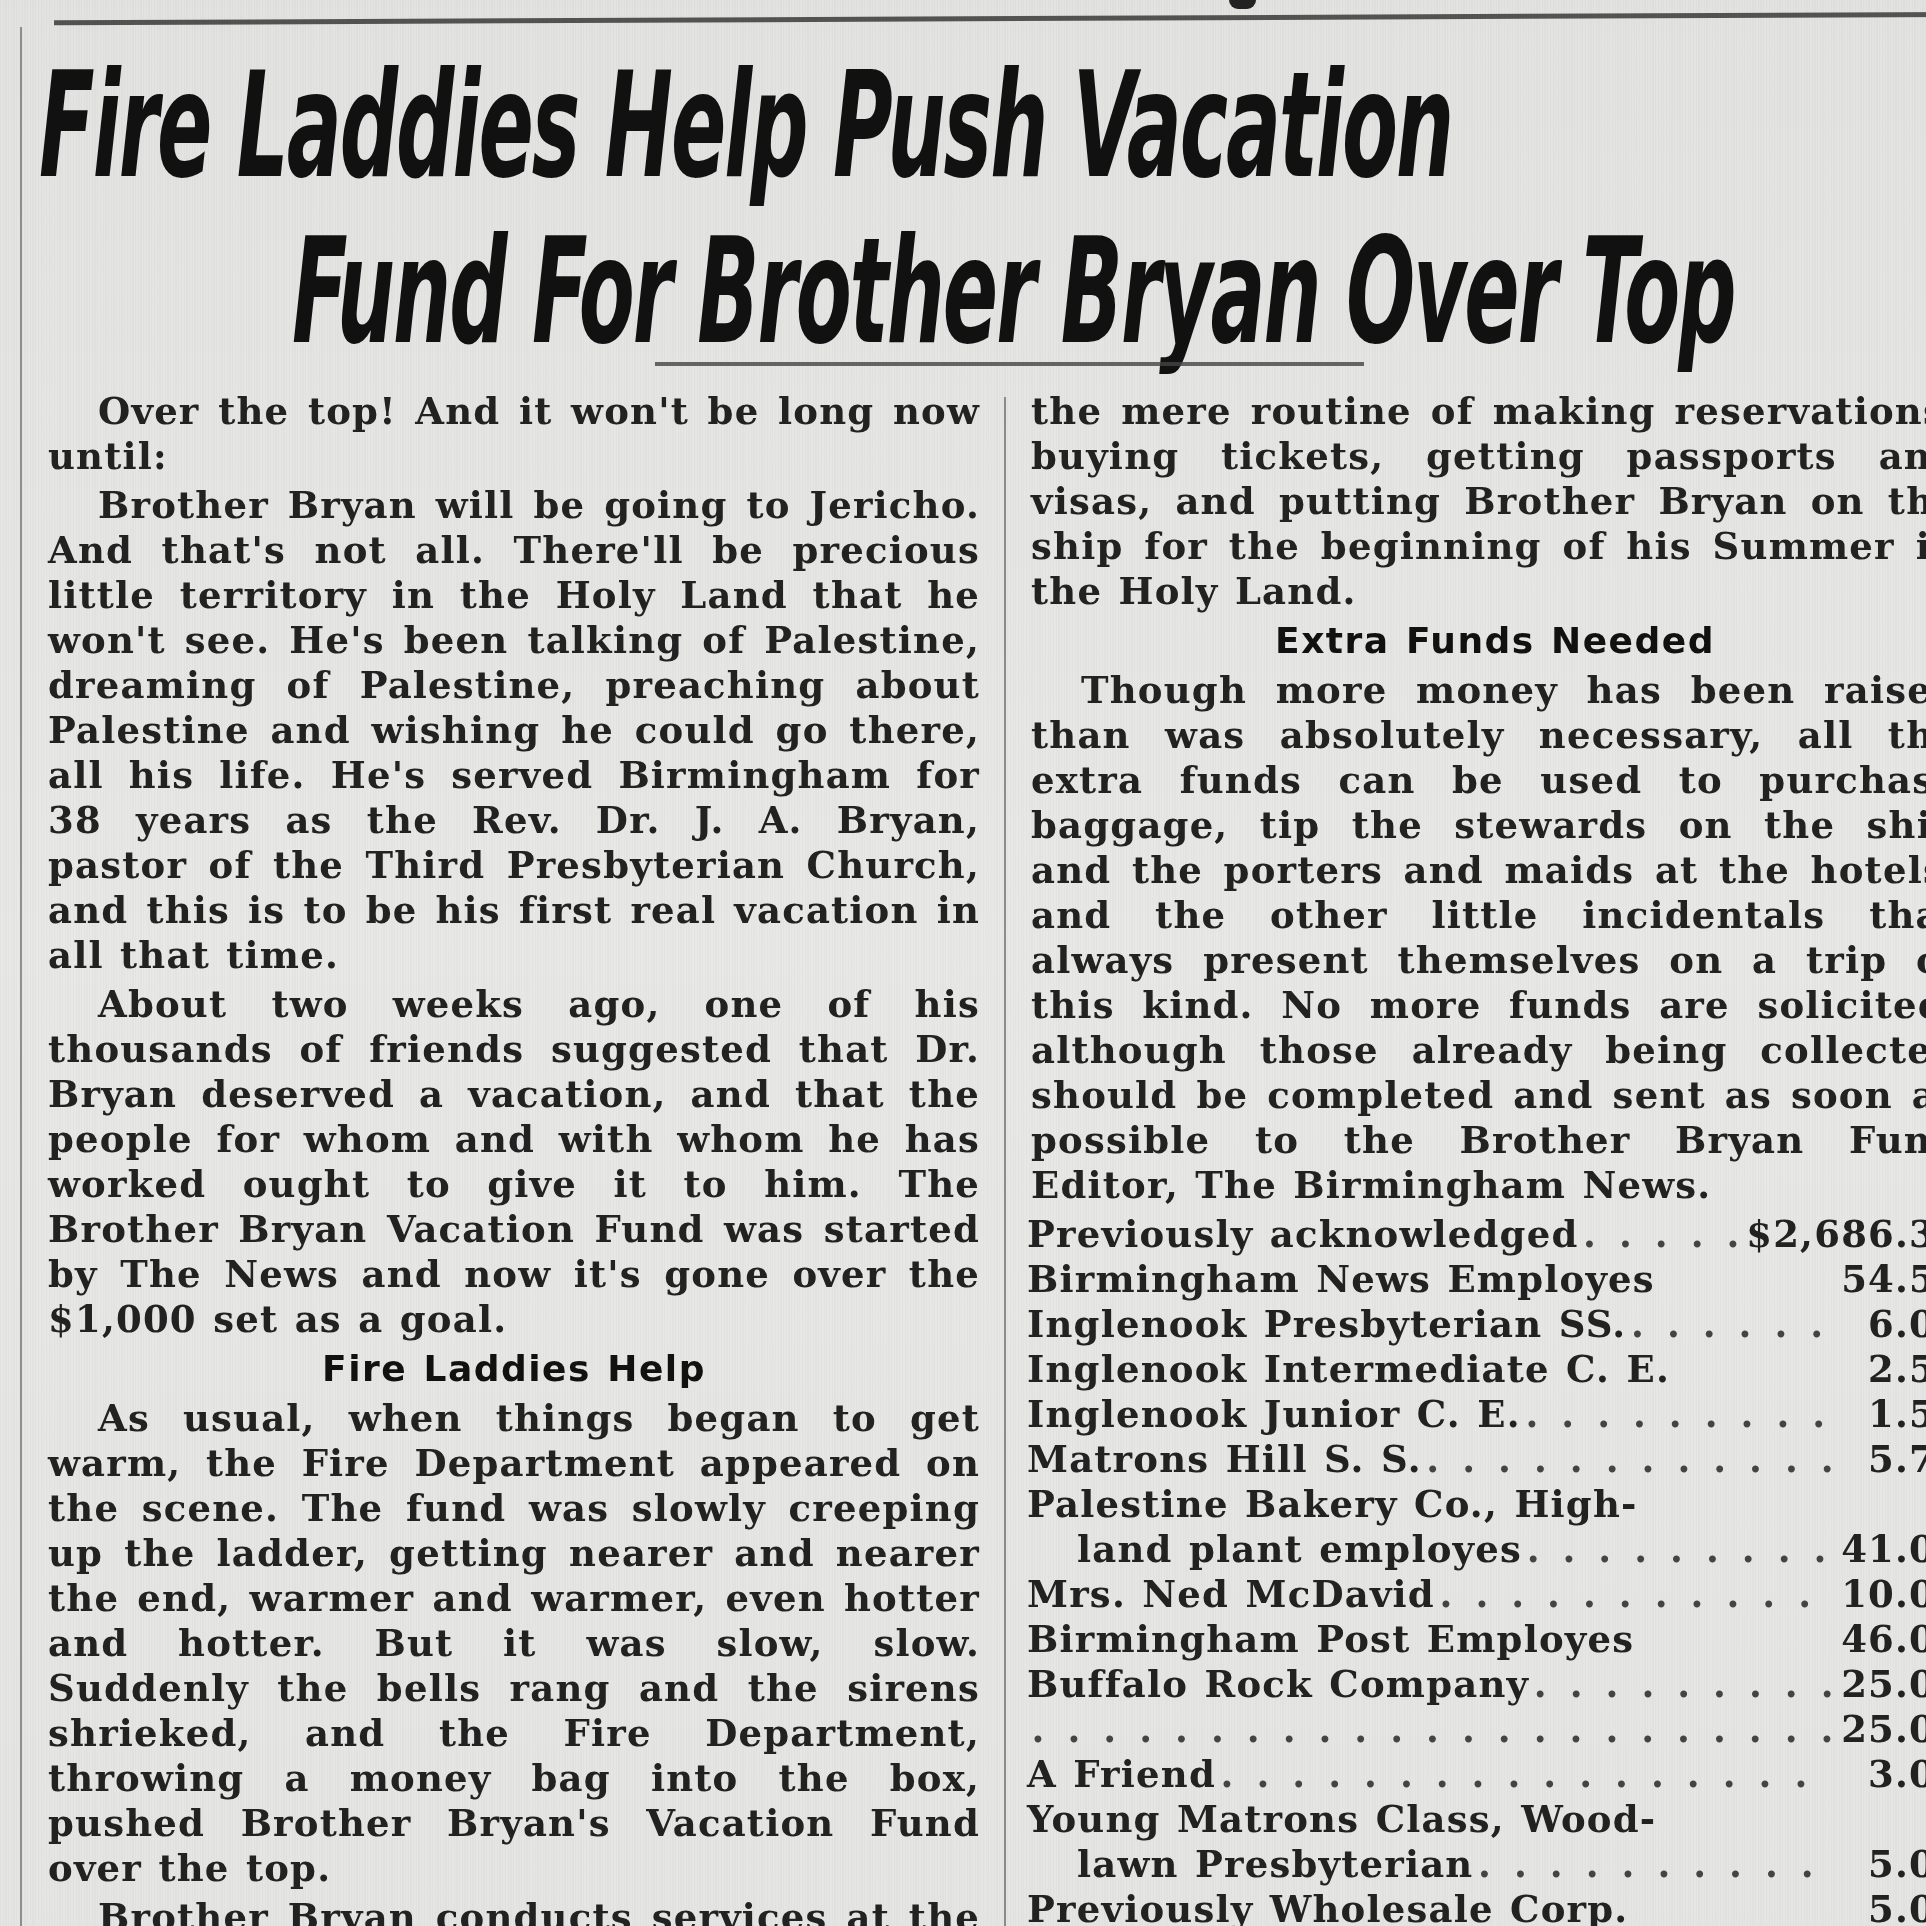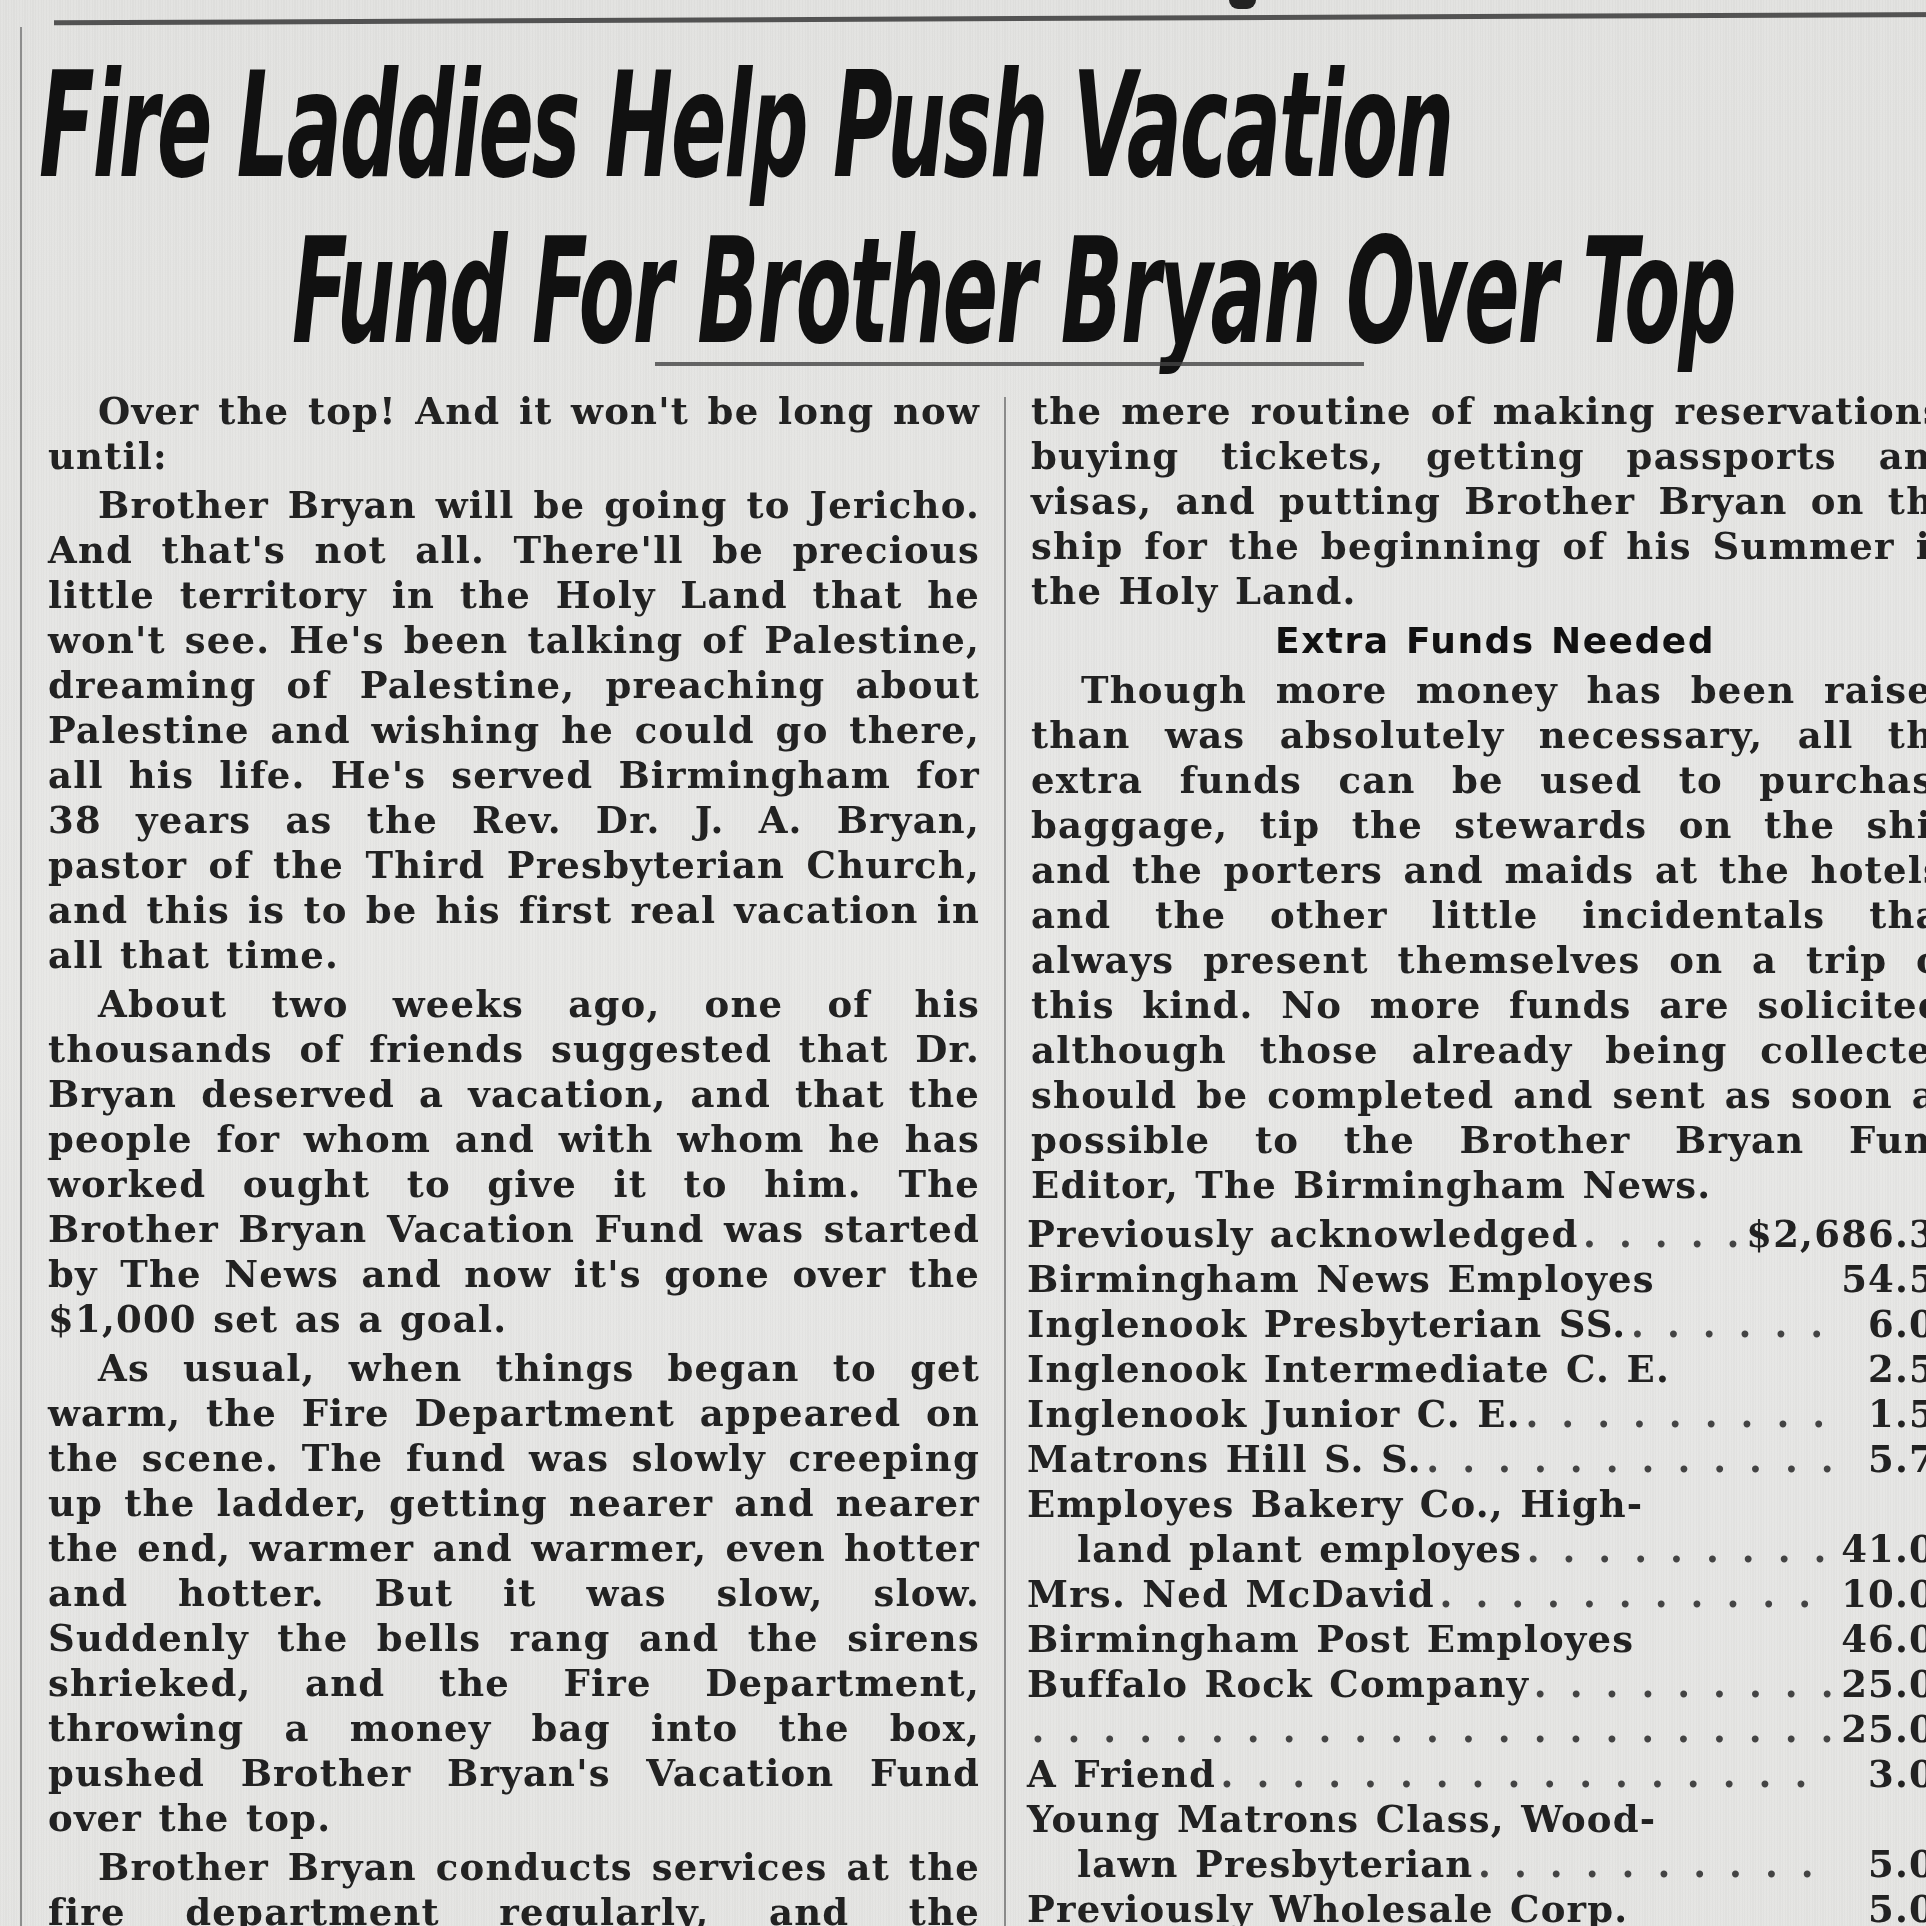--- a/index.html
+++ b/index.html
@@ -70,20 +70,21 @@
     <span class="line2">Fund For Brother Bryan Over Top</span>
   </h1>
   <div class="head-rule"></div>
 
   <div class="col-divider"></div>
 
   <div class="col col-left">
     <p>Over the top! And it won't be long now until:</p>
     <p>Brother Bryan will be going to Jericho. And that's not all. There'll be precious little territory in the Holy Land that he won't see. He's been talking of Palestine, dreaming of Palestine, preaching about Palestine and wishing he could go there, all his life. He's served Birmingham for 38 years as the Rev. Dr. J. A. Bryan, pastor of the Third Presbyterian Church, and this is to be his first real vacation in all that time.</p>
     <p>About two weeks ago, one of his thousands of friends suggested that Dr. Bryan deserved a vacation, and that the people for whom and with whom he has worked ought to give it to him. The Brother Bryan Vacation Fund was started by The News and now it's gone over the $1,000 set as a goal.</p>
+    <div class="subhead">Fire Laddies Help</div>
     <p>As usual, when things began to get warm, the Fire Department appeared on the scene. The fund was slowly creeping up the ladder, getting nearer and nearer the end, warmer and warmer, even hotter and hotter. But it was slow, slow. Suddenly the bells rang and the sirens shrieked, and the Fire Department, throwing a money bag into the box, pushed Brother Bryan's Vacation Fund over the top.</p>
     <p>Brother Bryan conducts services at the fire department regularly, and the members of the force wanted to show their affection in a substantial way. Hence the contribution shown below.</p>
 
   </div>
 
   <div class="col col-right">
     <p class="noindent">the mere routine of making reservations, buying tickets, getting passports and visas, and putting Brother Bryan on the ship for the beginning of his Summer in the Holy Land.</p>
     <div class="subhead">Extra Funds Needed</div>
     <p class="contrib-intro">Though more money has been raised than was absolutely necessary, all the extra funds can be used to purchase baggage, tip the stewards on the ship and the porters and maids at the hotels, and the other little incidentals that always present themselves on a trip of this kind. No more funds are solicited, although those already being collected should be completed and sent as soon as possible to the Brother Bryan Fund Editor, The Birmingham News.</p>
 
@@ -112,21 +113,21 @@
           <span class="name">Inglenook Junior C. E.</span>
           <span class="leader"></span>
           <span class="amount">1.50</span>
         </li>
       <li class="contrib-row">
           <span class="name">Matrons Hill S. S.</span>
           <span class="leader"></span>
           <span class="amount">5.76</span>
         </li>
       <li class="contrib-row">
-          <span class="name">Employes Bakery Co., High-</span>
+          <span class="name">Palestine Bakery Co., High-</span>
           <span class="leader blank"></span>
           <span class="amount"></span>
         </li>
       <li class="contrib-row cont">
           <span class="name">land plant employes</span>
           <span class="leader"></span>
           <span class="amount">41.00</span>
         </li>
       <li class="contrib-row">
           <span class="name">Mrs. Ned McDavid</span>

